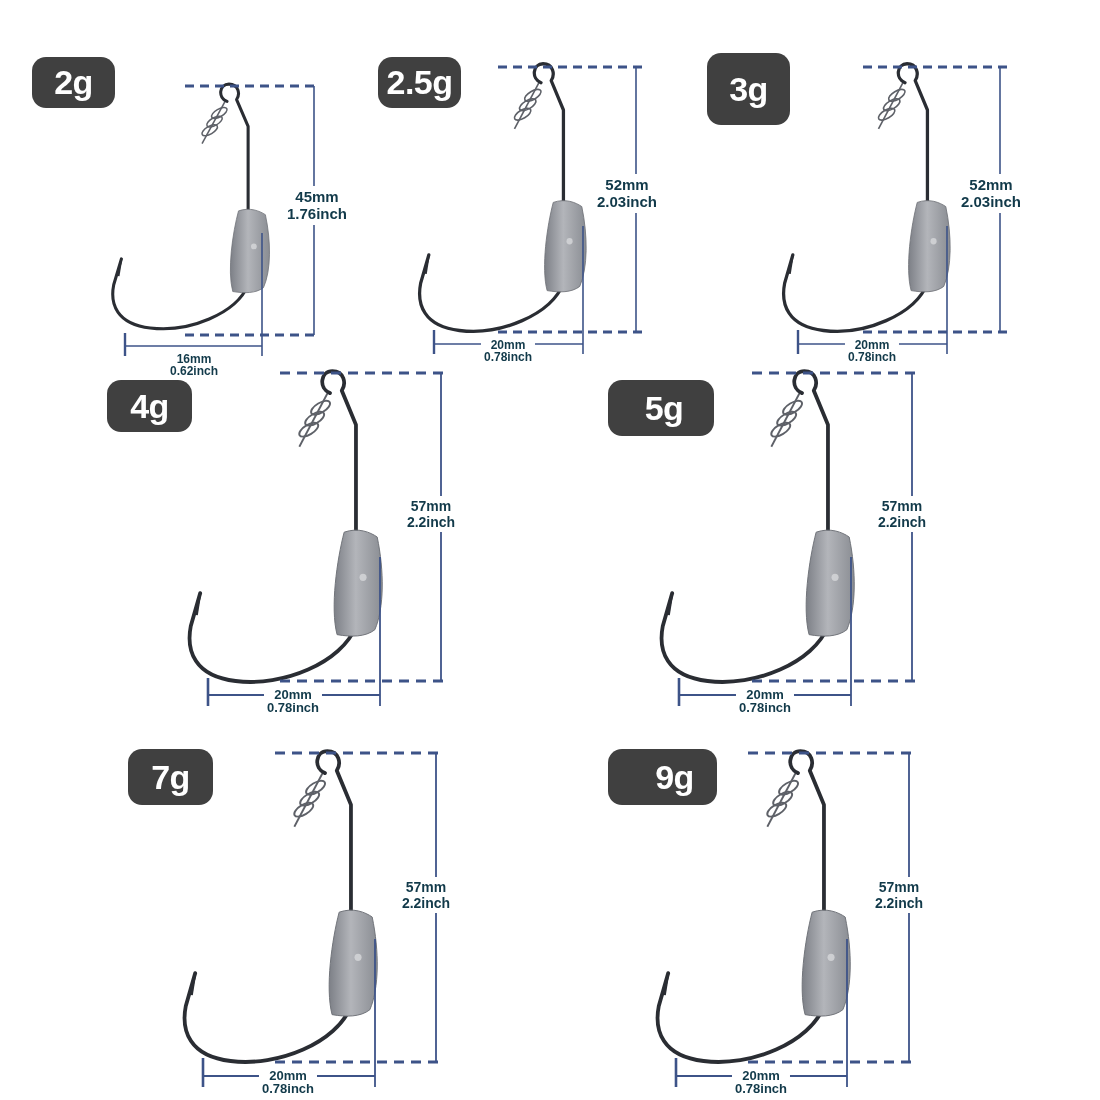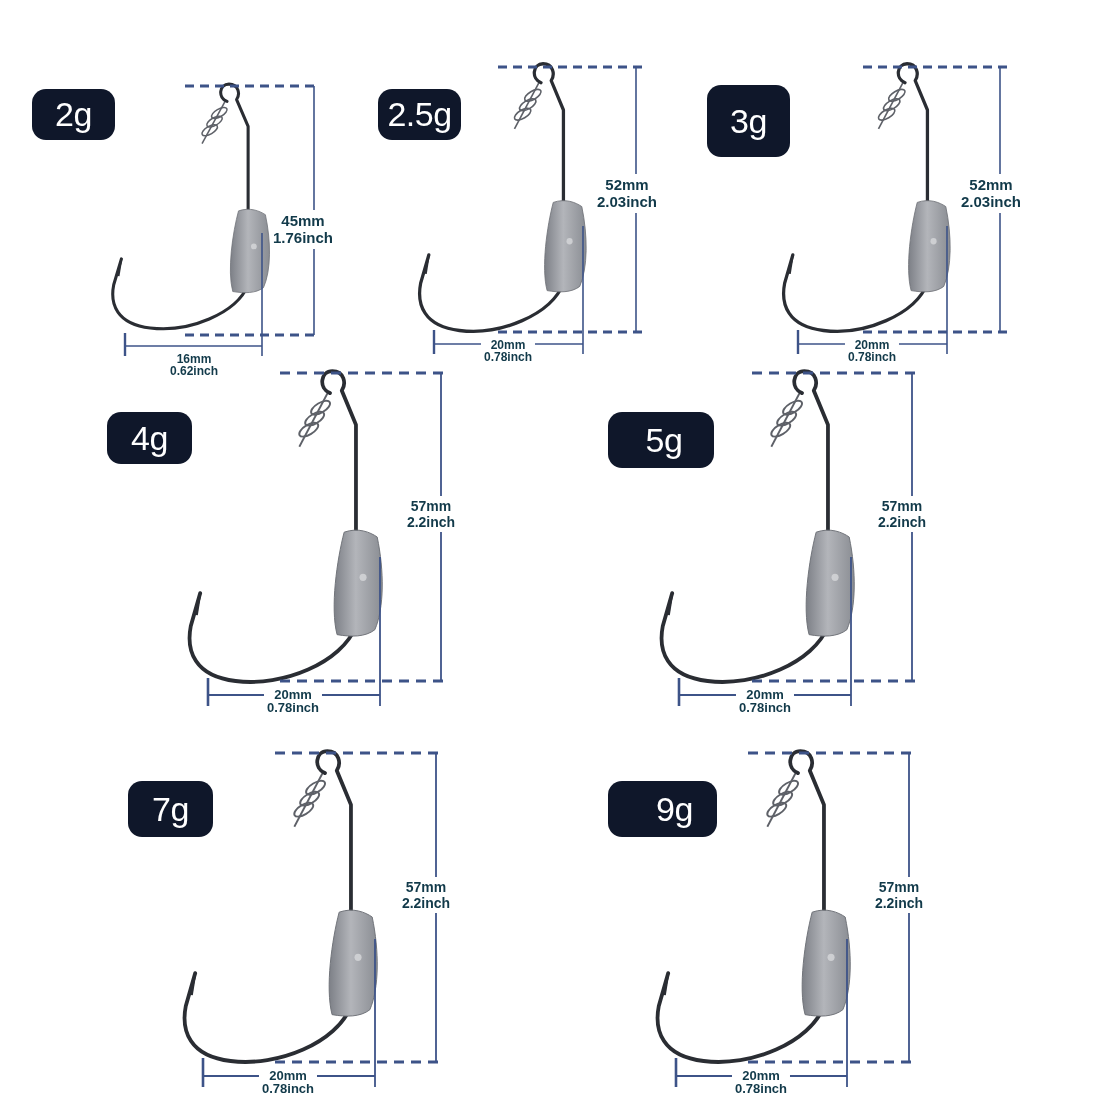--- a/index.html
+++ b/index.html
@@ -1,21 +1,21 @@
 <!DOCTYPE html>
 <html><head>
 <meta charset="utf-8">
 <style>
   html, body { margin: 0; padding: 0; background: #ffffff; }
   body { width: 1100px; height: 1100px; position: relative; overflow: hidden;
          font-family: "Liberation Sans", "DejaVu Sans", sans-serif; }
   .badge {
-    position: absolute; background: #0f172a; color: #ffffff;
+    position: absolute; background: #404040; color: #ffffff;
     border-radius: 14px; display: flex; align-items: center; justify-content: center;
-    font-weight: 400; font-size: 34px; letter-spacing: -0.5px; margin-top: 32px;
+    font-weight: 700; font-size: 34px; letter-spacing: -0.5px;
   }
   .dim-text {
     position: absolute; color: #123a4a; font-weight: 700; text-align: center;
     line-height: 1.15; white-space: nowrap; transform: translateX(-50%);
     background: #ffffff;
   }
   .dim-text.h { font-size: 15px; padding: 2px 1px; }
   .dim-text.h.big { font-size: 14px; }
   .dim-text.w { font-size: 12px; line-height: 1.0; padding: 0 3px; }
   .dim-text.w.big { font-size: 13px; }
@@ -135,21 +135,21 @@
       <line x1="748" y1="1062" x2="918" y2="1062" stroke-width="3" stroke-dasharray="10,7"></line>
       <line x1="909" y1="753" x2="909" y2="1062" stroke-width="1.8"></line>
       <line x1="676" y1="1076" x2="847" y2="1076" stroke-width="1.8"></line>
       <line x1="676" y1="1058" x2="676" y2="1087" stroke-width="2.6"></line>
       <line x1="847" y1="939" x2="847" y2="1087" stroke-width="1.8"></line>
     </g>
   </g>
 </svg>
 
 <div class="badge" style="left:32px;top:57px;width:83px;height:51px;">2g</div>
-<div class="dim-text h" style="left:303px;top:186px;margin-top:24px;">
+<div class="dim-text h" style="left:317px;top:186px;">
   <div>45mm</div>
   <div>1.76inch</div>
 </div>
 <div class="dim-text w" style="left:194px;top:353px;">
   <div>16mm</div>
   <div>0.62inch</div>
 </div>
 
 <div class="badge" style="left:378px;top:57px;width:83px;height:51px;">2.5g</div>
 <div class="dim-text h" style="left:627px;top:174px;">

